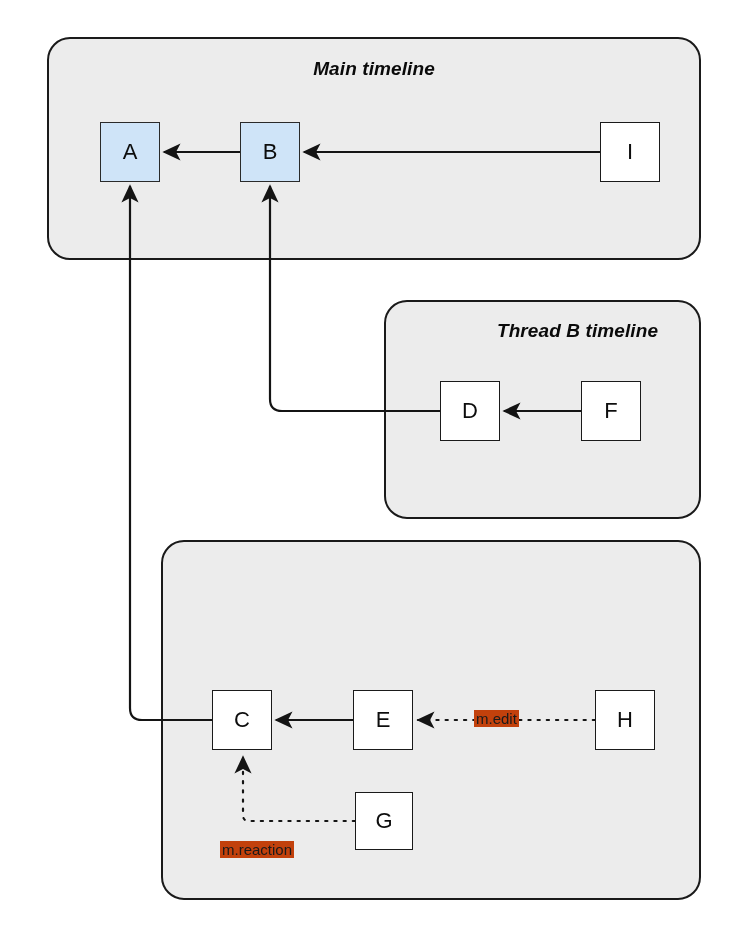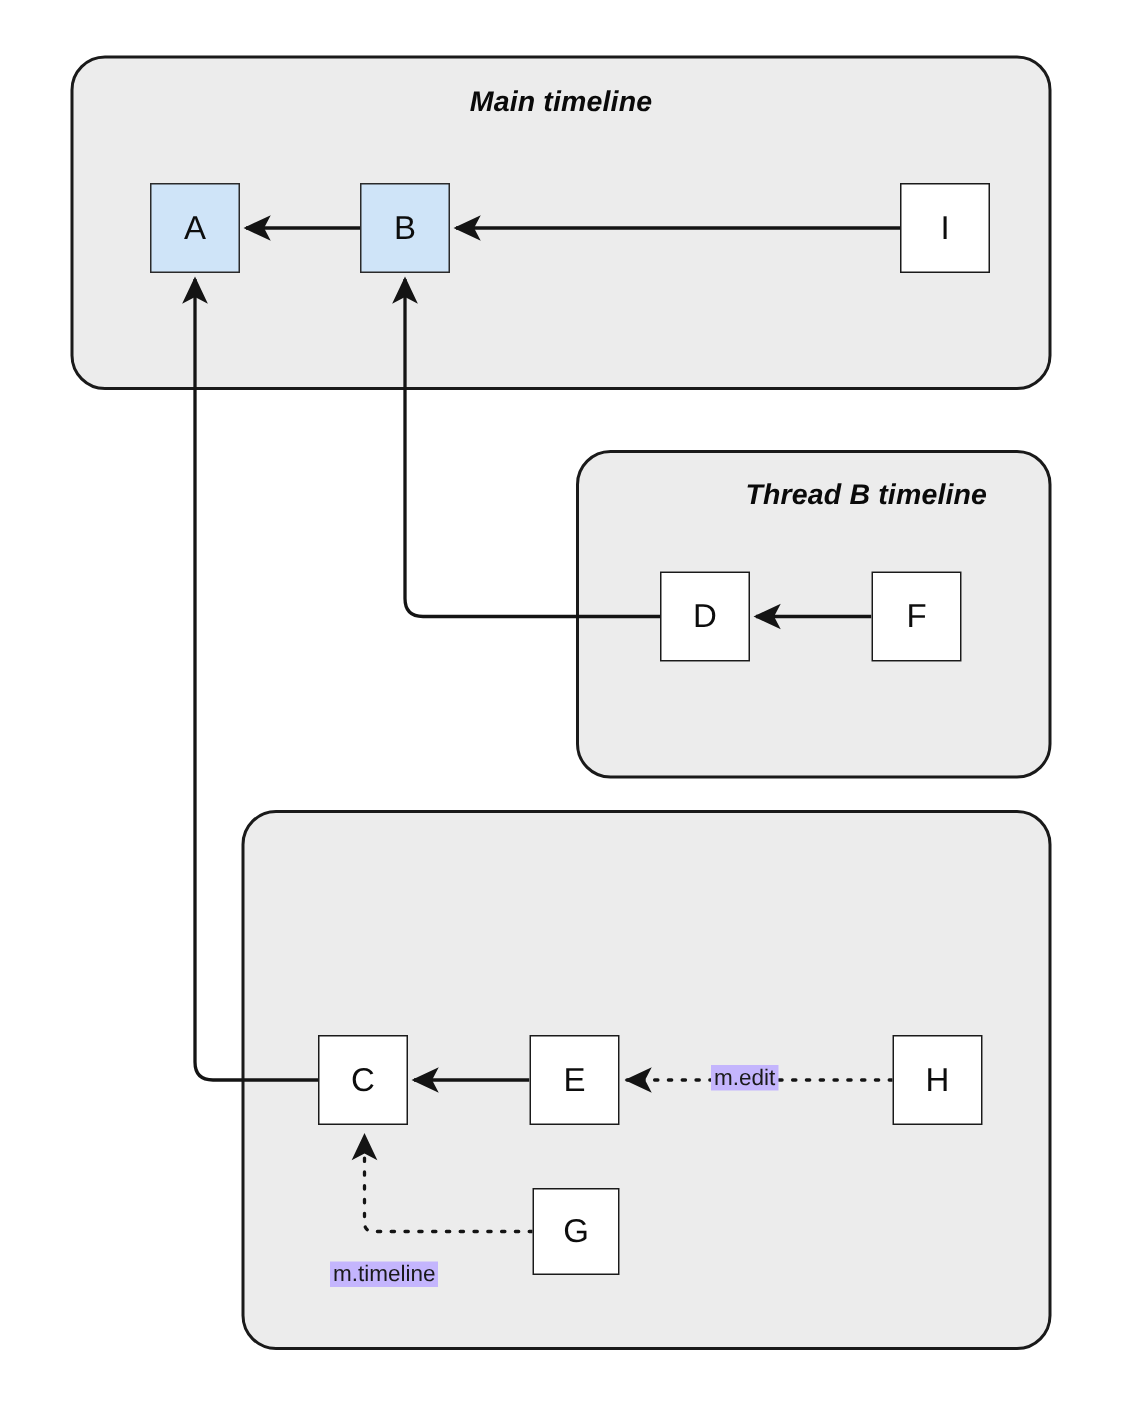--- a/index.html
+++ b/index.html
@@ -10,21 +10,21 @@
     position:absolute;text-align:center;font-weight:bold;font-size:19px;color:#0a0a0a;
     letter-spacing:.1px;white-space:nowrap;font-style:italic;
   }
   .node{
     position:absolute;box-sizing:border-box;border:1.6px solid #1a1a1a;
     display:flex;align-items:center;justify-content:center;
     font-size:22px;color:#0d0d0d;background:#ffffff;line-height:1;
   }
   .node.blue{background:#cfe4f8;border-color:#2a2a2a;}
   .edge-label{
-    position:absolute;font-size:15px;color:#1a1a1a;background:#c4b5fd;
+    position:absolute;font-size:15px;color:#1a1a1a;background:#c2410c;
     padding:0 2px;white-space:nowrap;line-height:1.15;
   }
 </style>
 </head>
 <body>
 
 <div id="canvas">
 
   <svg class="layer" viewBox="0 0 756 942">
     <defs>
@@ -75,15 +75,15 @@
 
   <div class="node" style="left:440px;top:381px;width:60px;height:60px;">D</div>
   <div class="node" style="left:581px;top:381px;width:60px;height:60px;">F</div>
 
   <div class="node" style="left:212px;top:690px;width:60px;height:60px;">C</div>
   <div class="node" style="left:353px;top:690px;width:60px;height:60px;">E</div>
   <div class="node" style="left:595px;top:690px;width:60px;height:60px;">H</div>
   <div class="node" style="left:355px;top:792px;width:58px;height:58px;">G</div>
 
   <div class="edge-label" style="left:474px;top:710px;">m.edit</div>
-  <div class="edge-label" style="left:220px;top:841px;">m.timeline</div>
+  <div class="edge-label" style="left:220px;top:841px;">m.reaction</div>
 
 </div>
 
 </body></html>

